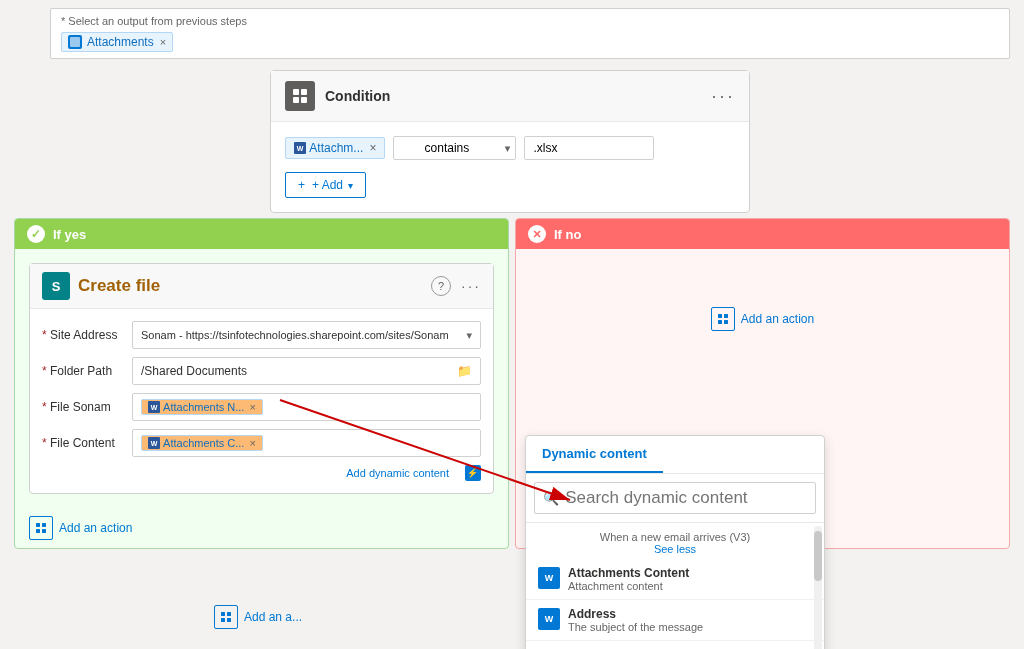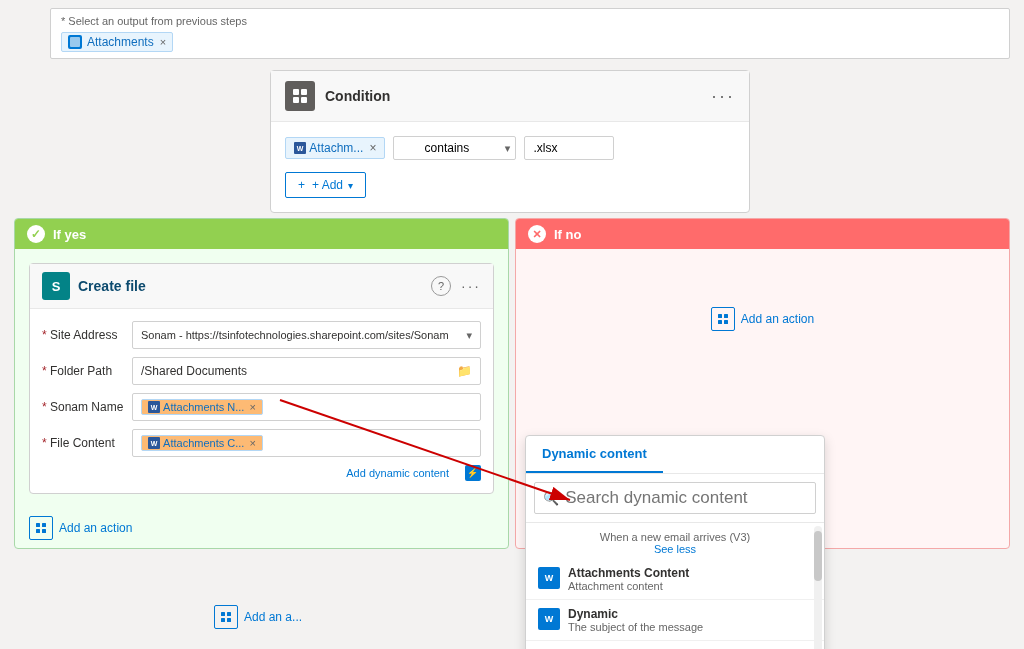--- a/index.html
+++ b/index.html
@@ -152,21 +152,21 @@
       transform: translateY(-50%);
       pointer-events: none;
       color: #666;
       font-size: 11px;
     }
     .condition-input {
       border: 1px solid #d0d0d0;
       border-radius: 2px;
       padding: 4px 8px;
       font-size: 12px;
-      width: 90px;
+      width: 130px;
     }
     .add-button {
       display: inline-flex;
       align-items: center;
       gap: 5px;
       border: 1px solid #0078d4;
       background: white;
       color: #0078d4;
       padding: 5px 12px;
       border-radius: 2px;
@@ -266,23 +266,23 @@
       border-radius: 3px;
       display: flex;
       align-items: center;
       justify-content: center;
       color: white;
       font-size: 13px;
       font-weight: bold;
       margin-right: 8px;
     }
     .create-file-title {
-      font-size: 14px;
+      font-size: 17px;
       font-weight: 600;
-      color: #0c4a6e;
+      color: #a16207;
       flex: 1;
     }
     .create-file-icons {
       display: flex;
       gap: 10px;
       align-items: center;
     }
     .help-icon {
       color: #666;
       cursor: pointer;
@@ -630,21 +630,21 @@
 
           <div class="field-row">
             <div class="field-label">Folder Path</div>
             <div class="field-input" style="justify-content:space-between;">
               <span style="font-size:12px;color:#323130;">/Shared Documents</span>
               <span style="color:#666;font-size:12px;">📁</span>
             </div>
           </div>
 
           <div class="field-row">
-            <div class="field-label">Sonam Name</div>
+            <div class="field-label">File Sonam</div>
             <div class="field-input">
               <div class="field-tag">
                 <span class="word-icon">W</span>
                 &nbsp;<span>Attachments N...</span>
                 <span style="margin-left:5px;color:#666;cursor:pointer;font-size:11px;">×</span>
               </div>
             </div>
           </div>
 
           <div class="field-row">
@@ -743,21 +743,21 @@
           <div class="dynamic-item-title">Attachments Content</div>
           <div class="dynamic-item-subtitle">Attachment content</div>
         </div>
       </div>
 
       <div class="dynamic-item">
         <div class="dynamic-item-icon">
           <span style="font-size:9px;font-weight:bold;">W</span>
         </div>
         <div class="dynamic-item-text">
-          <div class="dynamic-item-title">Dynamic</div>
+          <div class="dynamic-item-title">Address</div>
           <div class="dynamic-item-subtitle">The subject of the message</div>
         </div>
       </div>
 
       <div class="dynamic-item">
         <div class="dynamic-item-icon">
           <span style="font-size:9px;font-weight:bold;">W</span>
         </div>
         <div class="dynamic-item-text">
           <div class="dynamic-item-title">Body</div>

